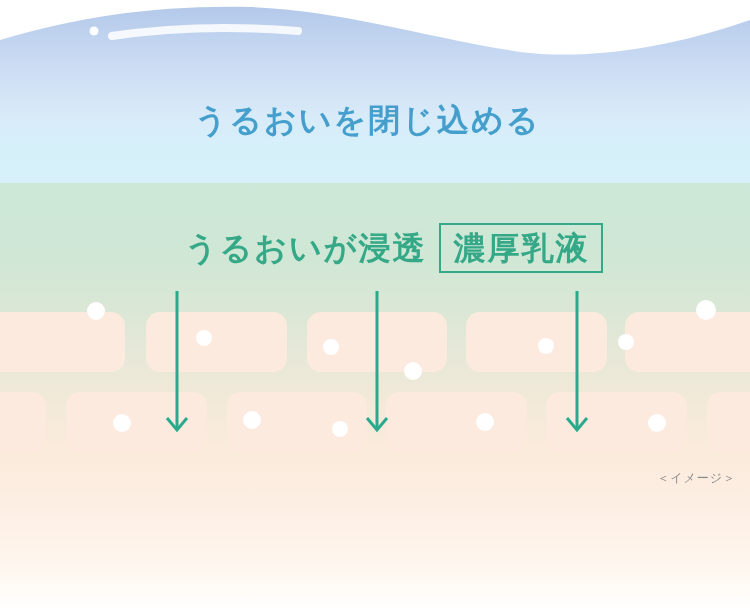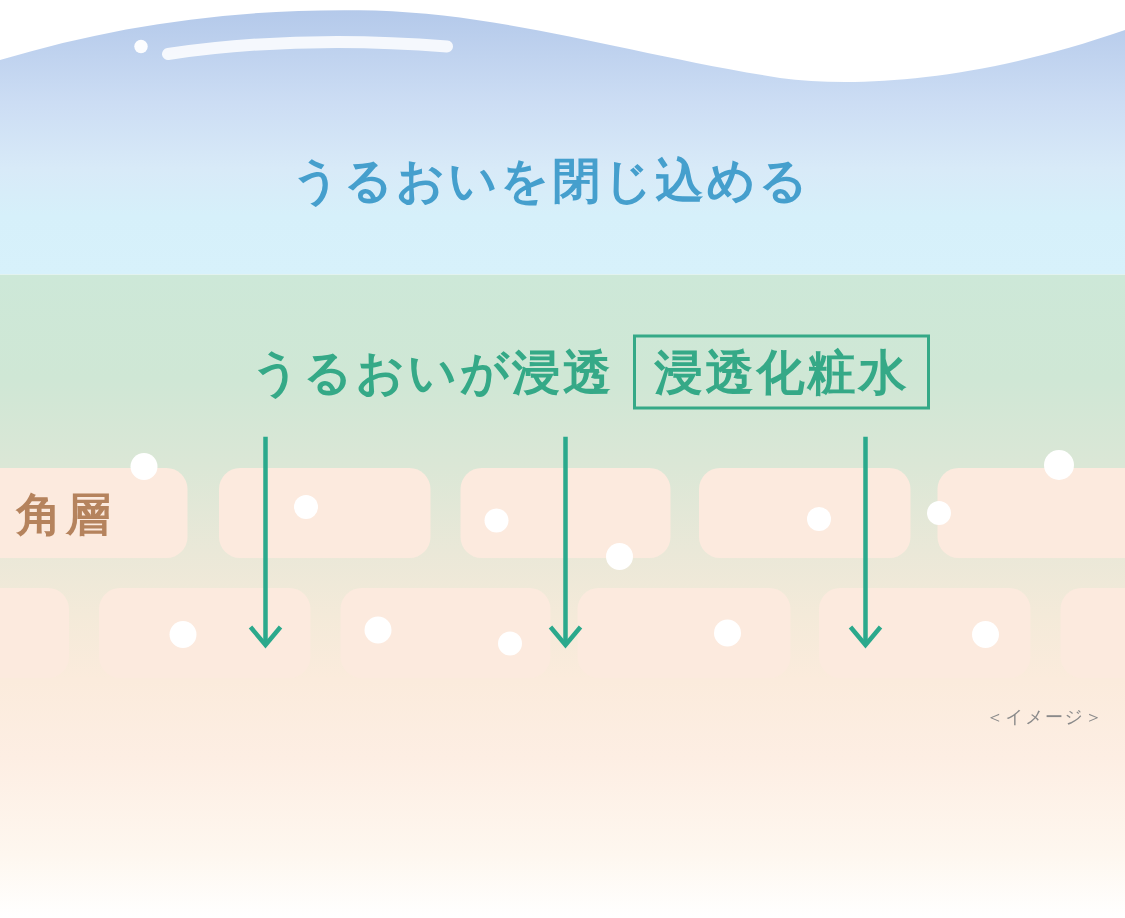--- a/index.html
+++ b/index.html
@@ -114,20 +114,19 @@
           <polyline points="3,127 13,139 23,127" fill="none" stroke="#2ba98c" stroke-width="3"></polyline>
         </svg></div>
     </div>
 
   <div class="title-row row-emulsion">
     <span class="title-text">うるおいを閉じ込める</span>
   </div>
 
   <div class="title-row row-lotion">
     <span class="title-text">うるおいが浸透</span>
-    <span class="badge">浸透化粧水</span>
+    <span class="badge">濃厚乳液</span>
   </div>
 
-  <div class="stratum-label">角層</div>
 
   <div class="image-note">＜イメージ＞</div>
 
 </div>
 
 </body></html>

